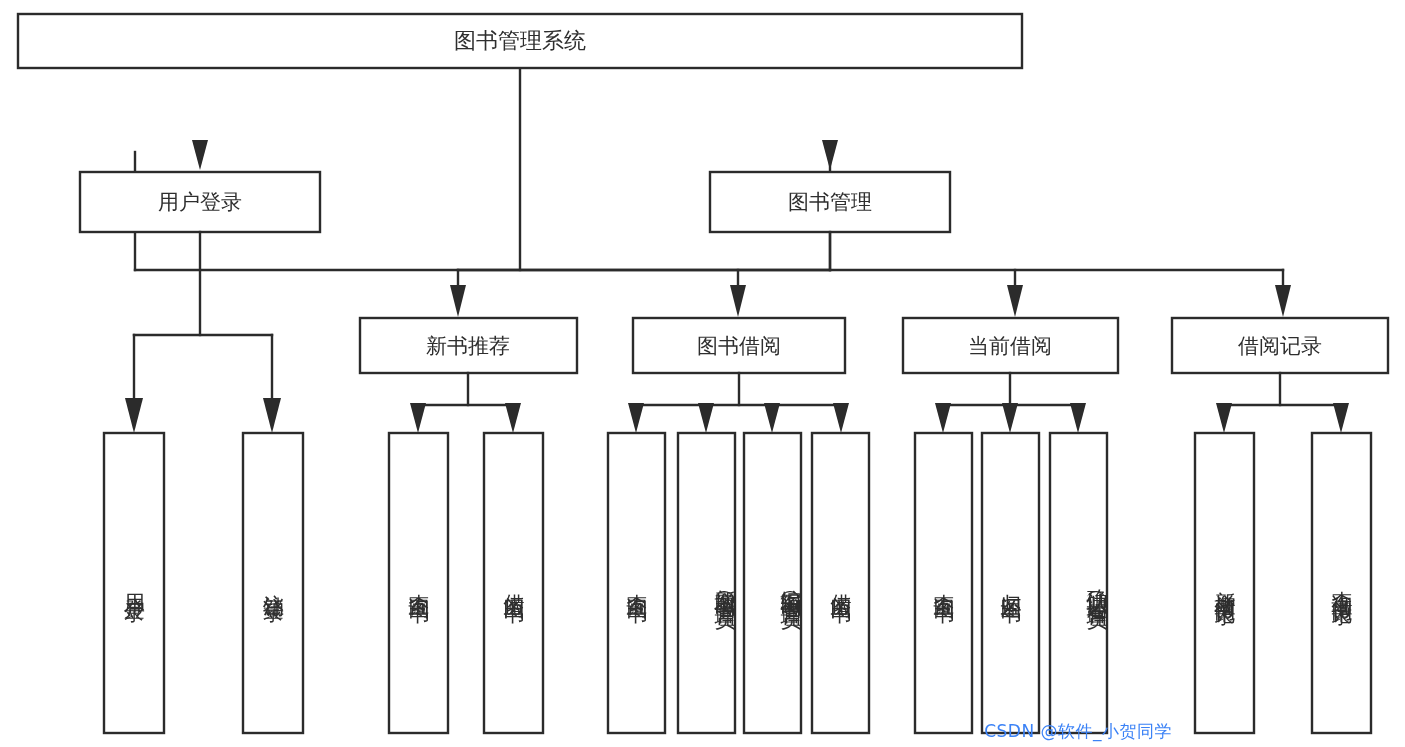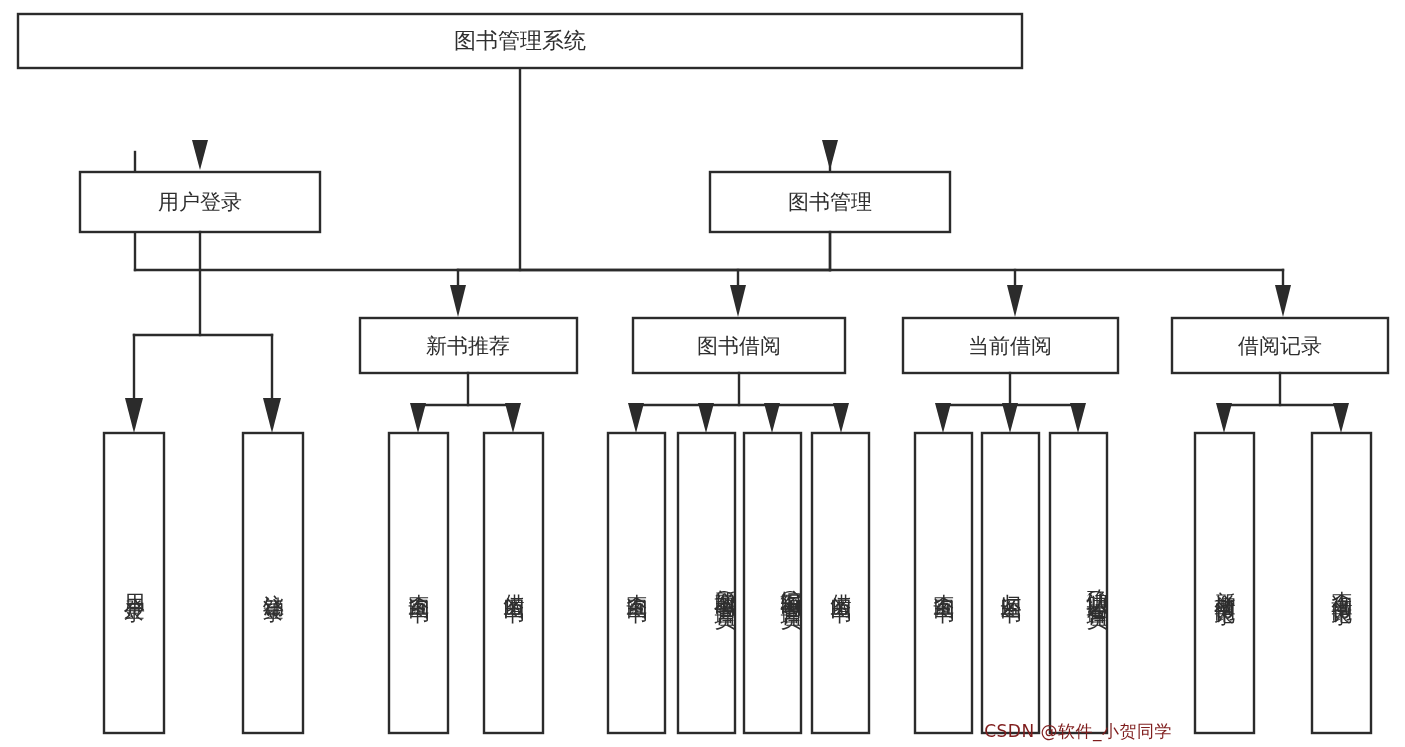--- a/index.html
+++ b/index.html
@@ -68,21 +68,21 @@
     white-space: nowrap;
     pointer-events: none;
     user-select: none;
   }
   .watermark {
     position: absolute;
     right: 8px;
     bottom: 4px;
     font-family: "DejaVu Sans", "Liberation Sans", sans-serif;
     font-size: 17px;
-    color: #7f1d1d;
+    color: #3b82f6;
     letter-spacing: 0.5px;
     white-space: nowrap;
   }
 </style>
 </head>
 <body>
 
 <div id="diagram-root">
 
   <svg class="diagram-canvas" viewBox="0 0 1405 747">

